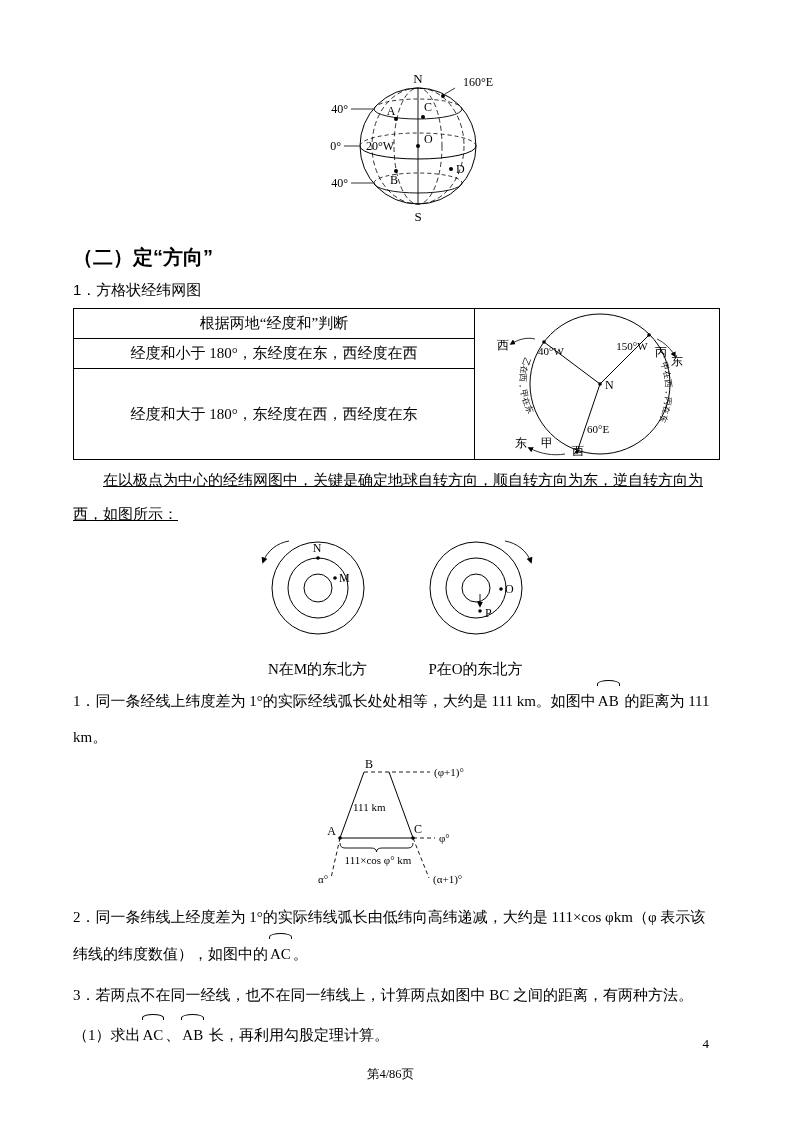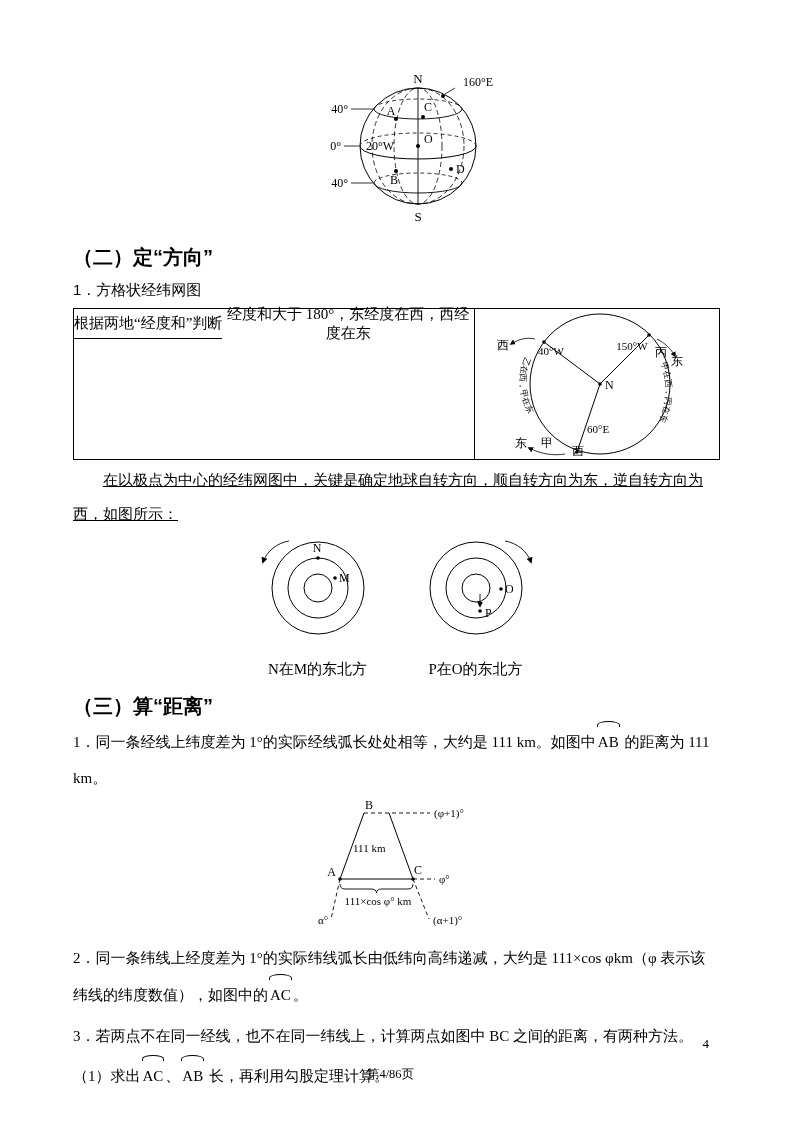--- a/index.html
+++ b/index.html
@@ -9,21 +9,21 @@
   .content{padding:0 73px;}
   .globe-wrap{text-align:center;}
   .globe-wrap svg{position:relative;left:26px;}
   h3.sec{font-family:"Liberation Sans","DejaVu Sans",sans-serif;font-size:20px;font-weight:bold;margin:14px 0 0;}
   h4.sub{font-family:"Liberation Sans","DejaVu Sans",sans-serif;font-size:15px;font-weight:normal;margin:10px 0 0;}
   p.body{margin:8px 0 0;line-height:1.6;}
   p.spread{line-height:2.25;margin-top:4px;text-decoration:underline;}
   p.item{line-height:2.45;margin-top:4px;}
   .indent{text-indent:2em;}
   .lltable{display:flex;border:1.2px solid #000;margin-top:8px;height:150px;}
-  .lt-left{width:400px;border-right:1.2px solid #000;display:flex;flex-direction:row;justify-content:flex-end;}
+  .lt-left{width:400px;border-right:1.2px solid #000;display:flex;flex-direction:column;justify-content:flex-end;}
   .lt-cell{display:flex;align-items:center;justify-content:center;text-align:center;
            border-bottom:1.2px solid #000;height:29px;flex:0 0 auto;}
   .lt-cell.lt-tall{flex:1 1 auto;border-bottom:none;}
   .lt-right{flex:1;position:relative;}
   .lt-right svg{position:absolute;left:0;top:0;}
   .polar-row{display:flex;justify-content:center;gap:28px;margin-top:4px;}
   .polar-col{text-align:center;}
   .polar-cap{font-size:15px;margin-top:16px;text-align:center;}
   .trap-wrap{text-align:center;margin-top:2px;}
   .arc{position:relative;display:inline-block;padding:0 2px;text-align:right;}
@@ -86,20 +86,21 @@
   </div>
 
   <div class="content">
 
     <h3 class="sec">（二）定“方向”</h3>
     <h4 class="sub">1．方格状经纬网图</h4>
 
     <div class="lltable">
       <div class="lt-left">
         <div class="lt-cell">根据两地“经度和”判断</div>
+        <div class="lt-cell">经度和小于 180°，东经度在东，西经度在西</div>
         <div class="lt-cell lt-tall">经度和大于 180°，东经度在西，西经度在东</div>
       </div>
       <div class="lt-right">
         <svg width="243" height="147" viewBox="0 0 243 147">
           <defs>
             <marker id="arrC" markerWidth="7" markerHeight="7" refX="5" refY="3.5" orient="auto">
               <path d="M0,0 L7,3.5 L0,7 Z" fill="#000"></path>
             </marker>
             <path id="curveL" d="M 50,48 C 40,72 44,100 70,126" fill="none"></path>
             <path id="curveR" d="M 186,54 C 196,82 191,112 168,136" fill="none"></path>
@@ -178,21 +179,20 @@
             <circle cx="90" cy="53" r="1.8"></circle>
             <circle cx="69" cy="75" r="1.8"></circle>
           </g>
           <text x="94" y="57" text-anchor="start" font-size="12">O</text>
           <text x="74" y="81" text-anchor="start" font-size="12">P</text>
         </svg>
         <div class="polar-cap">P在O的东北方</div>
       </div>
     </div>
 
-    <h3 class="sec">（三）算“距离”</h3>
 
     <p class="body item"><span>1．同一条经线上纬度差为 1°的实际经线弧长处处相等，大约是 111 km。如图中</span><span class="arc">AB</span><span> 的距离为 111 km。</span></p>
 
     <div class="trap-wrap">
       <svg width="205" height="133" viewBox="0 0 205 133">
         <g stroke="#000" fill="none" stroke-width="1">
           <line x1="70" y1="14" x2="136" y2="14" stroke-dasharray="4 3" stroke-width="0.9"></line>
           <line x1="70" y1="14" x2="46" y2="80"></line>
           <line x1="46" y1="80" x2="37" y2="120" stroke-dasharray="4 3" stroke-width="0.9"></line>
           <line x1="95" y1="14" x2="119" y2="80"></line>

